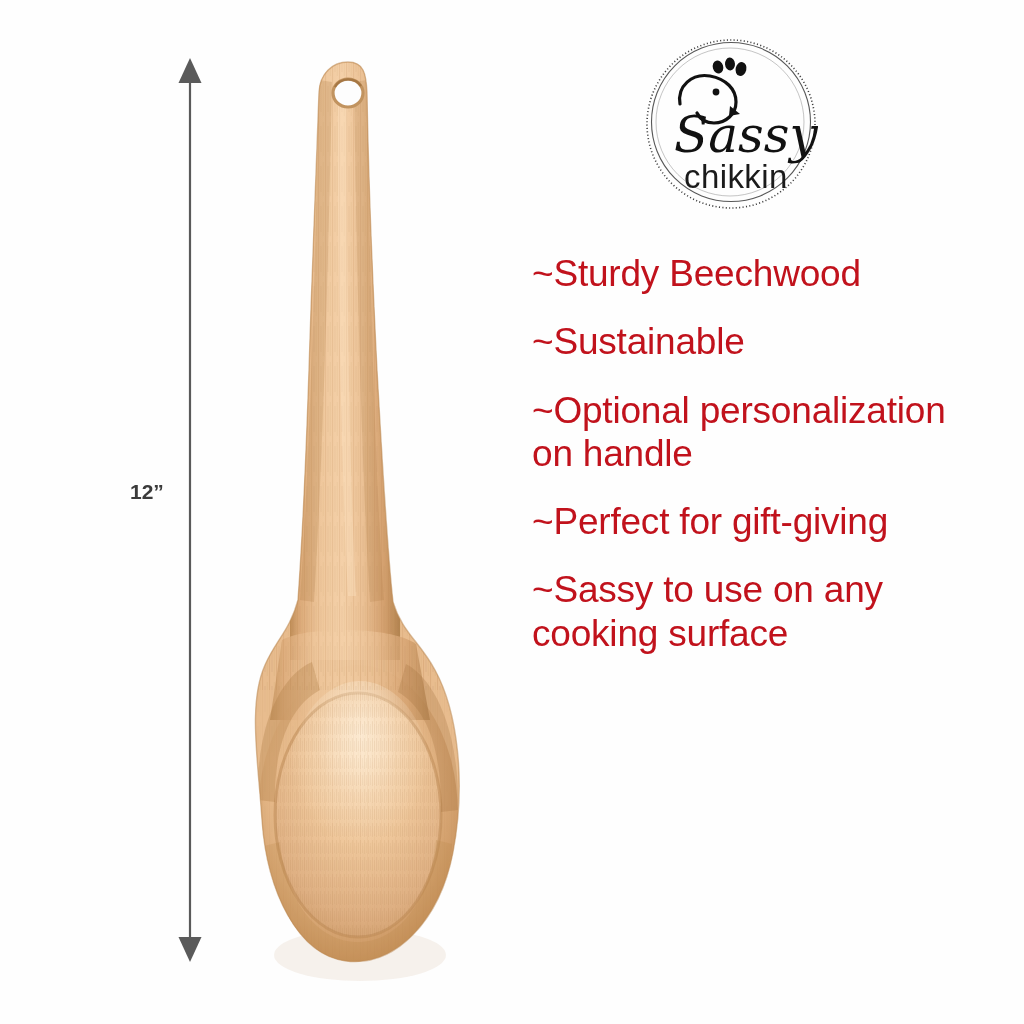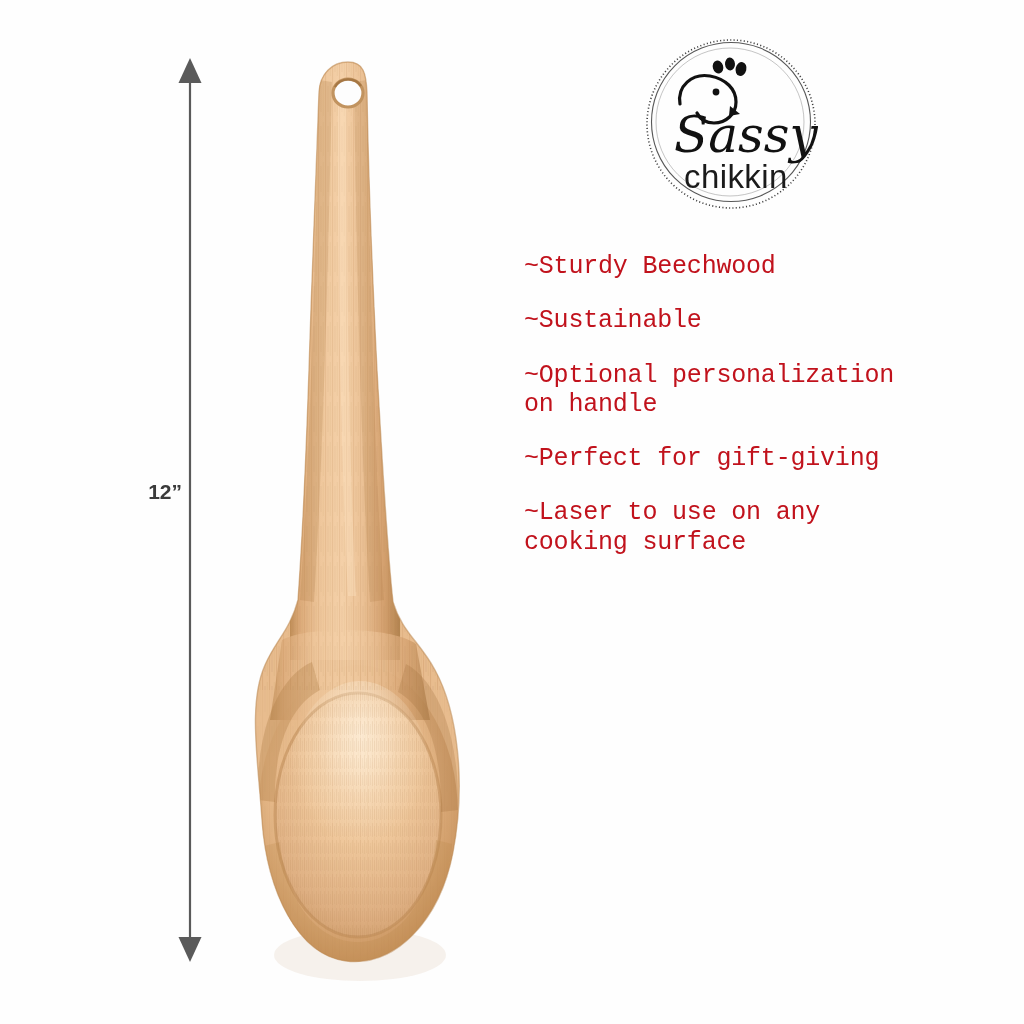--- a/index.html
+++ b/index.html
@@ -22,21 +22,21 @@
     left: 0;
     top: 0;
     width: 300px;
     height: 1024px;
   }
   #dim-label {
     position: absolute;
     left: 130px;
     top: 481px;
     width: 52px;
-    text-align: right;
+    text-align: left;
     font-family: "Liberation Sans", sans-serif;
     font-size: 21px;
     font-weight: bold;
     color: #3b3b3b;
     letter-spacing: 0px;
     line-height: 1;
   }
 
   
   #spoon-figure {
@@ -58,24 +58,24 @@
 
   
   #feature-list {
     position: absolute;
     left: 524px;
     top: 252px;
     width: 478px;
   }
   .feature-item {
     color: #C1121C;
-    font-family: Liberation Mono, monospace;
-    font-size: 25px;
+    font-family: Liberation Sans, sans-serif;
+    font-size: 37px;
     line-height: 1.17;
-    margin: 0 0 25px 0;
+    margin: 0 0 25px 8px;
     letter-spacing: -0.2px;
     white-space: pre-line;
   }
 </style>
 </head>
 <body>
 
 <div id="page">
 
   <div id="dimension-group">
@@ -244,17 +244,17 @@
       <text x="40" y="152" font-family="&quot;Liberation Sans&quot;, sans-serif" font-size="33" fill="#1A1A1A" letter-spacing="0.4">chikkin</text>
     </svg>
   </div>
 
   <div id="feature-list">
     <p class="feature-item">~Sturdy Beechwood</p>
     <p class="feature-item">~Sustainable</p>
     <p class="feature-item">~Optional personalization
 on handle</p>
     <p class="feature-item">~Perfect for gift-giving</p>
-    <p class="feature-item">~Laser to use on any
+    <p class="feature-item">~Sassy to use on any
 cooking surface</p>
   </div>
 
 </div>
 
 </body></html>

